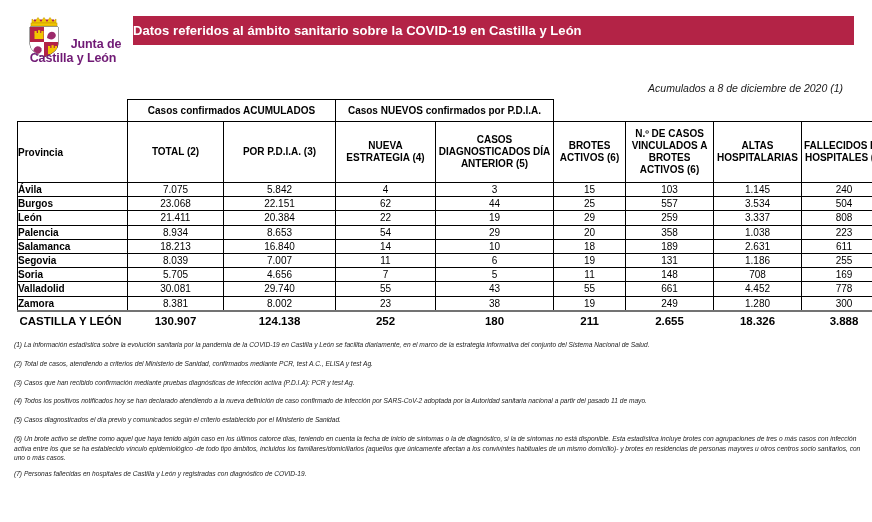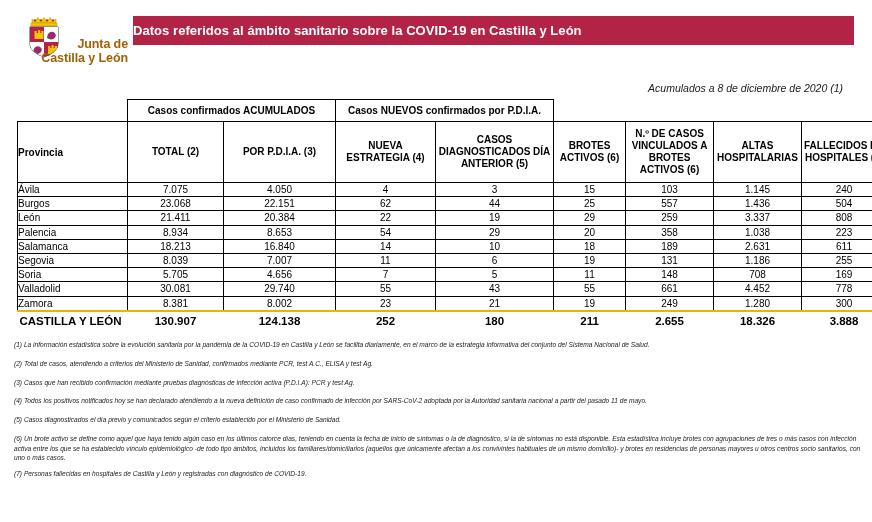--- a/index.html
+++ b/index.html
@@ -33,25 +33,25 @@
     left: 6px;
     top: 0px;
     width: 40px;
     height: 46px;
   }
   .logo-text {
     position: absolute;
     left: 0px;
     top: 24px;
     width: 110px;
-    text-align: right;
+    text-align: center;
     font-size: 12.5px;
     font-weight: bold;
     line-height: 13.5px;
-    color: #a16207;
+    color: #701a75;
     letter-spacing: -0.1px;
   }
   .logo-text .l1 { padding-left: 46px; display: block; }
   .logo-text .l2 { padding-left: 0px; display: block; }
 
   .banner {
     position: absolute;
     left: 133px;
     top: 16px;
     right: 18px;
@@ -112,21 +112,21 @@
     line-height: 12px;
     padding: 2px 2px;
   }
   .hcell-prov {
     text-align: left;
     font-weight: bold;
     font-size: 10.5px;
     vertical-align: middle;
   }
   td.prov {
-    font-weight: normal;
+    font-weight: bold;
     font-size: 10.5px;
     text-align: left;
     padding-left: 2px;
     height: 13.2px;
     line-height: 13px;
   }
   td.num {
     text-align: center;
     font-size: 10.5px;
     height: 13.2px;
@@ -137,21 +137,21 @@
     font-size: 11.5px;
     border: none;
     border-top: 2px solid #000;
     height: 19px;
     background: #fff;
   }
   tr.total td.prov {
     text-align: left;
     padding-left: 2px;
   }
-  tr.last td { border-bottom: 2px solid #eab308; }
+  tr.last td { border-bottom: 2px solid #737373; }
   .thead-top td, .thead-top th { border-top: 2px solid #000; margin-top: 48px; }
 
   
   .notes {
     position: absolute;
     left: 14px;
     top: 340px;
     width: 848px;
     font-size: 6.6px;
     font-style: italic;
@@ -255,37 +255,37 @@
         <th class="hcell">BROTES ACTIVOS (6)</th>
         <th class="hcell">N.º DE CASOS VINCULADOS A BROTES ACTIVOS (6)</th>
         <th class="hcell">ALTAS HOSPITALARIAS</th>
         <th class="hcell">FALLECIDOS EN HOSPITALES (7)</th>
       </tr>
     </thead>
     <tbody>
         <tr>
           <td class="prov">Ávila</td>
           <td class="num">7.075</td>
-          <td class="num">4.050</td>
+          <td class="num">5.842</td>
           <td class="num">4</td>
           <td class="num">3</td>
           <td class="num">15</td>
           <td class="num">103</td>
           <td class="num">1.145</td>
           <td class="num">240</td>
         </tr>
         <tr>
           <td class="prov">Burgos</td>
           <td class="num">23.068</td>
           <td class="num">22.151</td>
           <td class="num">62</td>
           <td class="num">44</td>
           <td class="num">25</td>
           <td class="num">557</td>
-          <td class="num">1.436</td>
+          <td class="num">3.534</td>
           <td class="num">504</td>
         </tr>
         <tr>
           <td class="prov">León</td>
           <td class="num">21.411</td>
           <td class="num">20.384</td>
           <td class="num">22</td>
           <td class="num">19</td>
           <td class="num">29</td>
           <td class="num">259</td>
@@ -345,21 +345,21 @@
           <td class="num">55</td>
           <td class="num">661</td>
           <td class="num">4.452</td>
           <td class="num">778</td>
         </tr>
         <tr class="last">
           <td class="prov">Zamora</td>
           <td class="num">8.381</td>
           <td class="num">8.002</td>
           <td class="num">23</td>
-          <td class="num">21</td>
+          <td class="num">38</td>
           <td class="num">19</td>
           <td class="num">249</td>
           <td class="num">1.280</td>
           <td class="num">300</td>
         </tr>
       </tbody>
     <tfoot>
       <tr class="total">
         <td class="prov">CASTILLA Y LEÓN</td>
         <td class="num">130.907</td>

